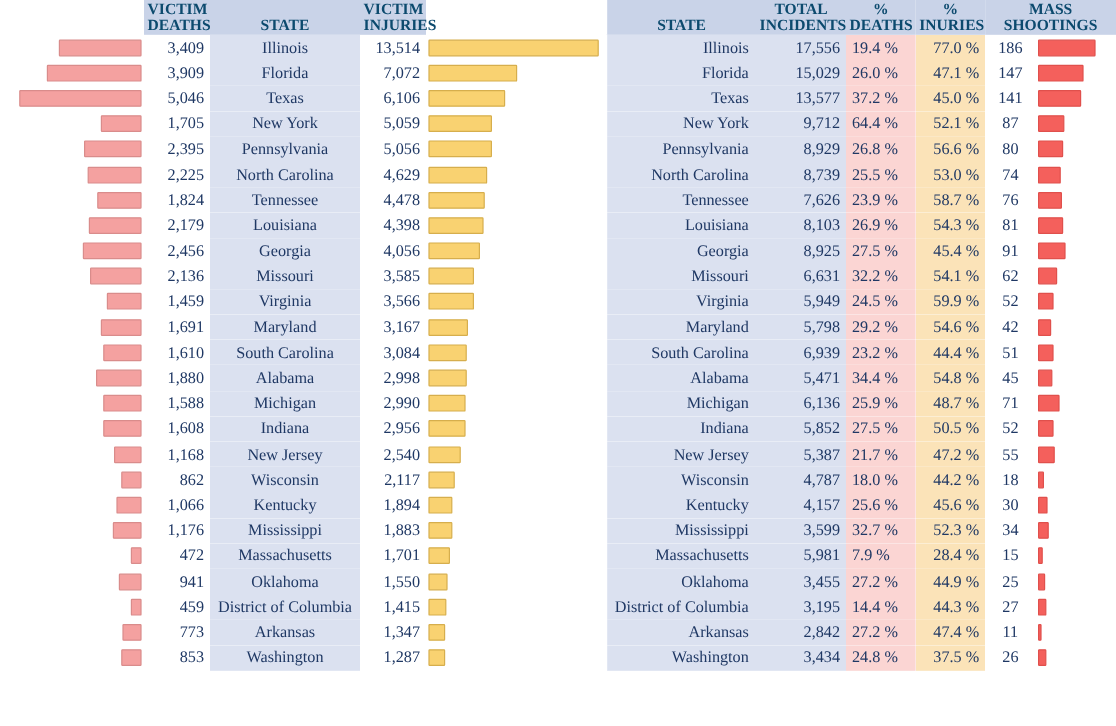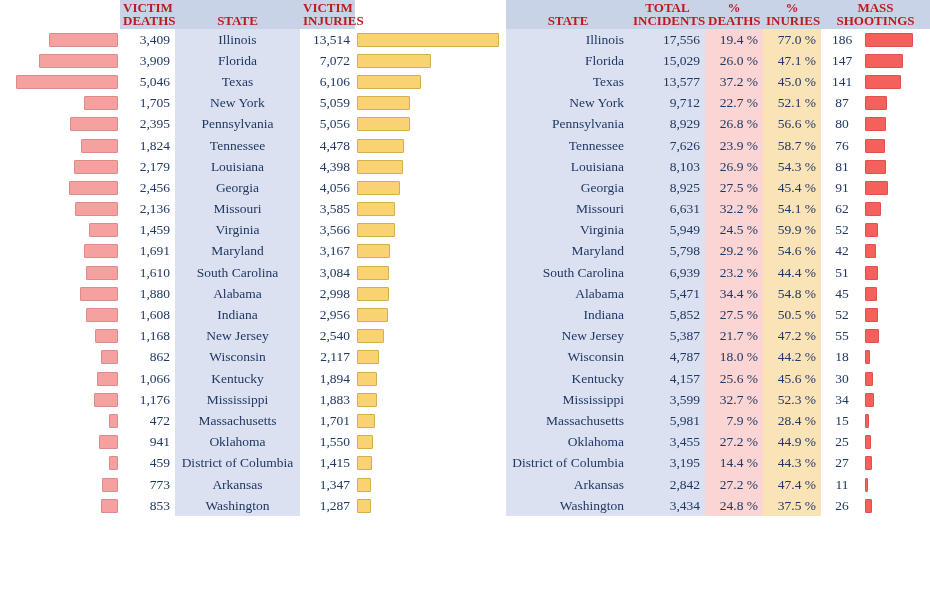--- a/index.html
+++ b/index.html
@@ -29,21 +29,21 @@
   col.c-state2    { width: 125px; }
   col.c-incidents { width: 75px;  }
   col.c-pdeaths   { width: 58px;  }
   col.c-pinj      { width: 58px;  }
   col.c-ms        { width: 42px;  }
   col.c-msbar     { width: 67px;  }
 
   thead th {
     font-size: 13px;
     font-weight: bold;
-    color: #b91c1c;
+    color: #0c4a6e;
     background: #c9d3e8;
     text-align: center;
     vertical-align: bottom;
     padding: 1px 3px 2px 3px;
     line-height: 13px;
     height: 24px;
     border: none;
   }
   thead th.blank { background: #ffffff; }
   thead th.sepL  { border-left: 2px solid #ffffff; }
@@ -54,21 +54,21 @@
     color: #1f3864;
     padding: 0 5px;
     border: none;
     white-space: nowrap;
     overflow: hidden;
   }
   td.num      { text-align: right; background: #ffffff; }
   td.state    { text-align: center; background: #dbe1f0; font-size: 13.5px; }
   td.state-r  { text-align: right;  background: #dbe1f0; font-size: 13.5px; padding-right: 6px; }
   td.incid    { text-align: right; background: #dbe1f0; }
-  td.pdeath   { text-align: right; background: #fbd5d3; }
+  td.pdeath   { text-align: left; background: #fbd5d3; }
   td.pinj     { text-align: right; background: #fbe3b8; }
   td.ms       { text-align: center; background: #ffffff; }
   td.barcell  { background: #ffffff; padding: 0 2px; position: relative; }
 
   
   .v-sep-left  { border-left: 2px solid #ffffff; }
 
   .bar-wrap { display: flex; align-items: center; height: 100%; }
   .bar-wrap.right { justify-content: flex-end; }
   .bar {
@@ -220,21 +220,21 @@
           <td class="num">1,705</td>
           <td class="state">New York</td>
           <td class="num">5,059</td>
           <td class="barcell">
             <div class="bar-wrap">
               <div class="bar yellow" style="width:53.2px"></div>
             </div>
           </td>
           <td class="state-r v-sep-left">New York</td>
           <td class="incid">9,712</td>
-          <td class="pdeath">22.7 %</td>
+          <td class="pdeath">64.4 %</td>
           <td class="pinj">52.1 %</td>
           <td class="ms">87</td>
           <td class="barcell">
             <div class="bar-wrap">
               <div class="bar red2" style="width:22.3px"></div>
             </div>
           </td>
         </tr>
         <tr>
           <td class="barcell">
@@ -257,20 +257,45 @@
           <td class="ms">80</td>
           <td class="barcell">
             <div class="bar-wrap">
               <div class="bar red2" style="width:20.5px"></div>
             </div>
           </td>
         </tr>
         <tr>
           <td class="barcell">
             <div class="bar-wrap right">
+              <div class="bar red" style="width:44.8px"></div>
+            </div>
+          </td>
+          <td class="num">2,225</td>
+          <td class="state">North Carolina</td>
+          <td class="num">4,629</td>
+          <td class="barcell">
+            <div class="bar-wrap">
+              <div class="bar yellow" style="width:48.6px"></div>
+            </div>
+          </td>
+          <td class="state-r v-sep-left">North Carolina</td>
+          <td class="incid">8,739</td>
+          <td class="pdeath">25.5 %</td>
+          <td class="pinj">53.0 %</td>
+          <td class="ms">74</td>
+          <td class="barcell">
+            <div class="bar-wrap">
+              <div class="bar red2" style="width:19.0px"></div>
+            </div>
+          </td>
+        </tr>
+        <tr>
+          <td class="barcell">
+            <div class="bar-wrap right">
               <div class="bar red" style="width:36.7px"></div>
             </div>
           </td>
           <td class="num">1,824</td>
           <td class="state">Tennessee</td>
           <td class="num">4,478</td>
           <td class="barcell">
             <div class="bar-wrap">
               <div class="bar yellow" style="width:47.1px"></div>
             </div>
@@ -457,20 +482,45 @@
           <td class="ms">45</td>
           <td class="barcell">
             <div class="bar-wrap">
               <div class="bar red2" style="width:11.5px"></div>
             </div>
           </td>
         </tr>
         <tr>
           <td class="barcell">
             <div class="bar-wrap right">
+              <div class="bar red" style="width:32.0px"></div>
+            </div>
+          </td>
+          <td class="num">1,588</td>
+          <td class="state">Michigan</td>
+          <td class="num">2,990</td>
+          <td class="barcell">
+            <div class="bar-wrap">
+              <div class="bar yellow" style="width:31.4px"></div>
+            </div>
+          </td>
+          <td class="state-r v-sep-left">Michigan</td>
+          <td class="incid">6,136</td>
+          <td class="pdeath">25.9 %</td>
+          <td class="pinj">48.7 %</td>
+          <td class="ms">71</td>
+          <td class="barcell">
+            <div class="bar-wrap">
+              <div class="bar red2" style="width:18.2px"></div>
+            </div>
+          </td>
+        </tr>
+        <tr>
+          <td class="barcell">
+            <div class="bar-wrap right">
               <div class="bar red" style="width:32.4px"></div>
             </div>
           </td>
           <td class="num">1,608</td>
           <td class="state">Indiana</td>
           <td class="num">2,956</td>
           <td class="barcell">
             <div class="bar-wrap">
               <div class="bar yellow" style="width:31.1px"></div>
             </div>

